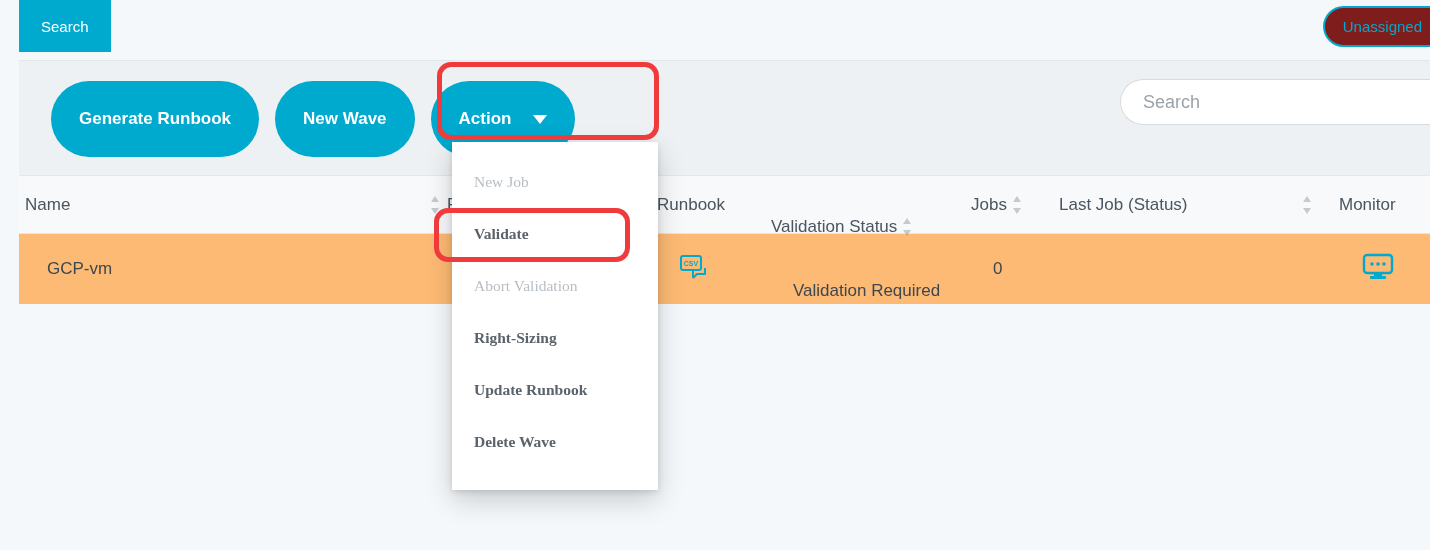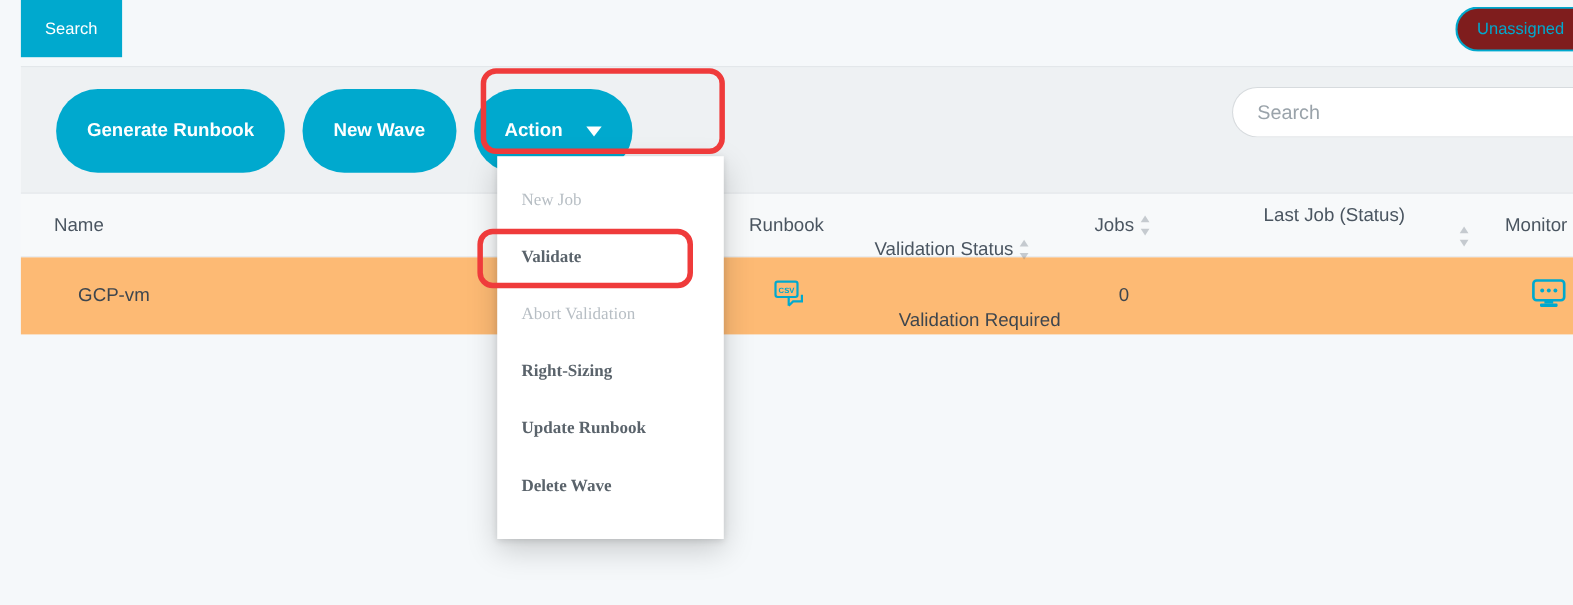--- a/index.html
+++ b/index.html
@@ -110,27 +110,27 @@
       display: flex;
       align-items: center;
       background: #f7f9fa;
       border-bottom: 1px solid #e3e7ea;
       height: 58px;
       color: #4a5560;
       font-size: 17px;
     }
     .th, .td { display: flex; align-items: center; }
 
-    .col-name   { width: 428px; padding-left: 6px; margin-left: 24px; }
+    .col-name   { width: 428px; padding-left: 6px; }
     .col-hidden { width: 210px; } 
     .col-runbook{ width: 114px; }
     .col-valid  { width: 200px; margin-top: 44px; }
     .col-jobs   { width: 88px; }
-    .col-last   { width: 260px; flex-direction: column; }
-    .col-mon    { flex: 1; padding-left: 20px; justify-content: center; }
+    .col-last   { width: 260px; }
+    .col-mon    { flex: 1; padding-left: 20px; }
 
     .sort-handle {
       display: inline-block;
       width: 8px; height: 18px;
       margin-left: 6px;
       position: relative;
       opacity: 0.35;
     }
     .sort-handle::before, .sort-handle::after {
       content: ""; position: absolute; left: 0;

